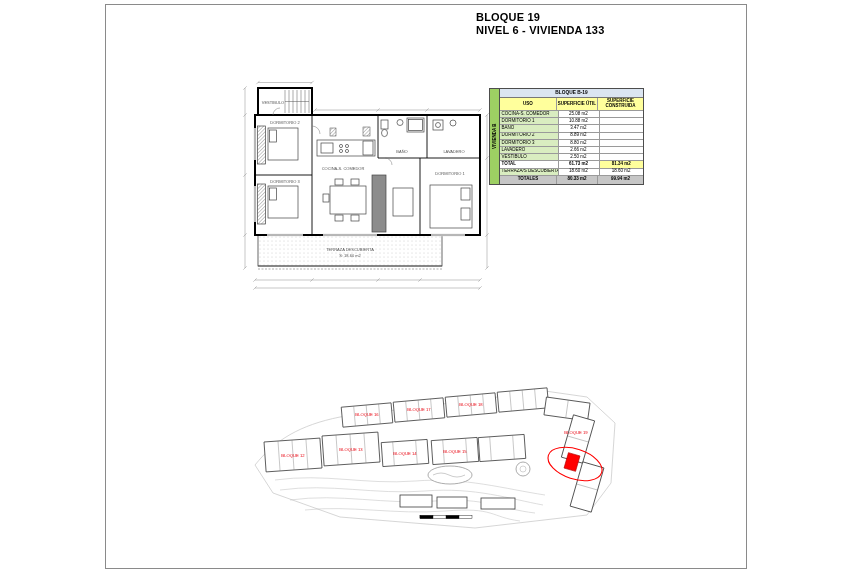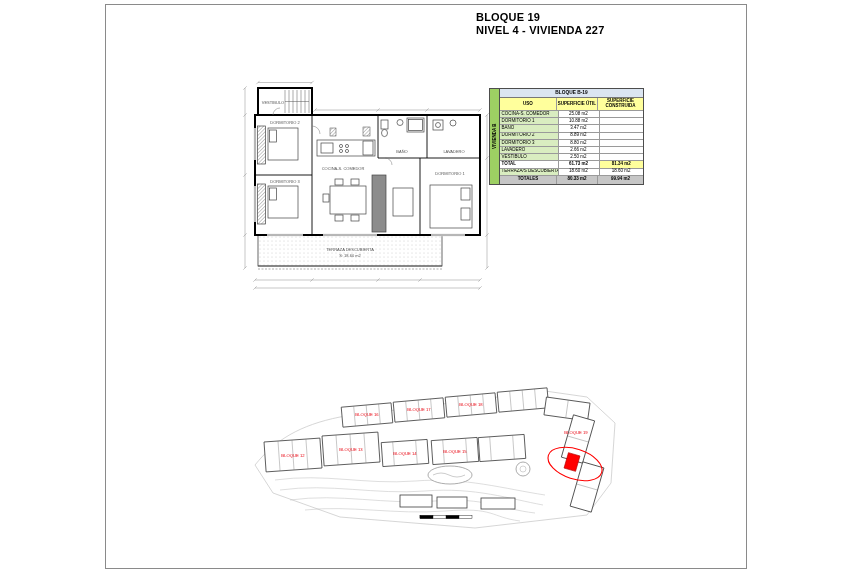--- a/index.html
+++ b/index.html
@@ -52,21 +52,21 @@
   .room-label{font-size:4px;fill:#555;}
   .block-label{font-size:4.2px;fill:#e8000d;}
 </style>
 </head>
 <body>
 
 <div class="sheet-border"></div>
 
 <div class="title-block">
   <div>BLOQUE 19</div>
-  <div>NIVEL 4 - VIVIENDA 227</div>
+  <div>NIVEL 6 - VIVIENDA 133</div>
 </div>
 
 <div class="area-table">
   <div class="side-strip">
     <span>VIVIENDA B</span>
   </div>
   <div class="t-main">
     <div class="t-blockhdr">BLOQUE B-19</div>
     <div class="t-row t-hdr">
       <div class="c-uso">USO</div>

